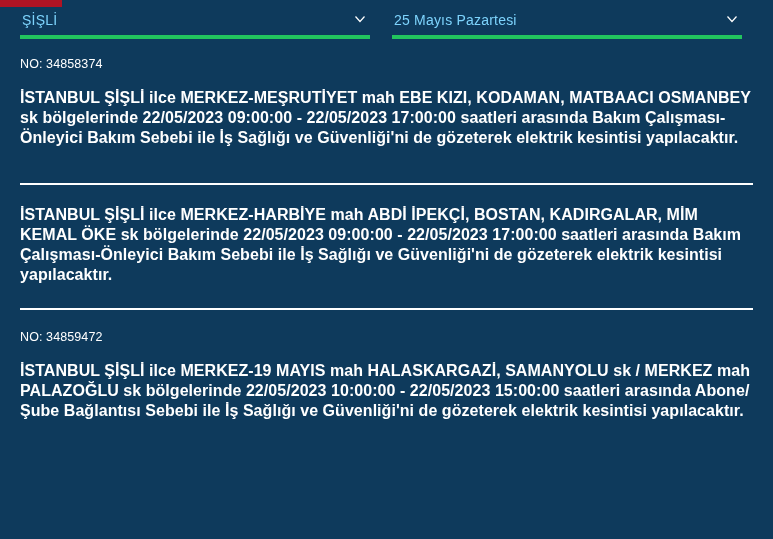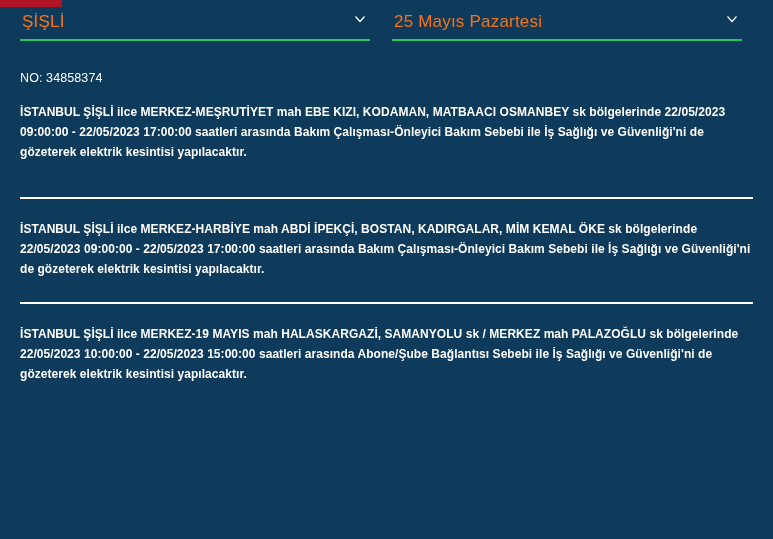--- a/index.html
+++ b/index.html
@@ -39,24 +39,24 @@
     display: flex;
     gap: 22px;
     padding: 10px 20px 0 20px;
     box-sizing: border-box;
   }
 
   .select-box {
     position: relative;
     width: 350px;
     box-sizing: border-box;
-    border-bottom: 2px solid #22c55e;
+    border-bottom: 4px solid #22c55e;
     padding: 2px 24px 7px 2px;
-    font-size: 17px;
-    color: #f97316;
+    font-size: 14px;
+    color: #7dd3fc;
     letter-spacing: 0.2px;
     cursor: pointer;
     user-select: none;
   }
   .select-box .caret {
     position: absolute;
     right: 4px;
     top: 3px;
     width: 12px;
     height: 12px;
@@ -66,26 +66,26 @@
 
   .content {
     padding: 18px 20px 0 20px;
   }
 
   .outage-item { margin-bottom: 0; }
 
   .no-line {
     font-size: 12.5px;
     color: #ffffff;
-    margin: 12px 0 17px 0;
+    margin: 0 0 17px 0;
     letter-spacing: 0.1px;
   }
 
   .desc {
-    font-size: 12px;
+    font-size: 16px;
     line-height: 20px;
     color: #ffffff;
     margin: 0;
     font-weight: bold;
     letter-spacing: 0.05px;
   }
 
   .divider {
     height: 2px;
     background: #ffffff;
@@ -132,18 +132,19 @@
 
     <div class="divider first-divider"></div>
 
     <div class="outage-item">
       <p class="desc">İSTANBUL ŞİŞLİ ilce MERKEZ-HARBİYE mah ABDİ İPEKÇİ, BOSTAN, KADIRGALAR, MİM KEMAL ÖKE sk bölgelerinde 22/05/2023 09:00:00 - 22/05/2023 17:00:00 saatleri arasında Bakım Çalışması-Önleyici Bakım Sebebi ile İş Sağlığı ve Güvenliği'ni de gözeterek elektrik kesintisi yapılacaktır.</p>
     </div>
 
     <div class="divider"></div>
 
     <div class="outage-item">
+      <p class="no-line">NO: 34859472</p>
       <p class="desc">İSTANBUL ŞİŞLİ ilce MERKEZ-19 MAYIS mah HALASKARGAZİ, SAMANYOLU sk / MERKEZ mah PALAZOĞLU sk bölgelerinde 22/05/2023 10:00:00 - 22/05/2023 15:00:00 saatleri arasında Abone/Şube Bağlantısı Sebebi ile İş Sağlığı ve Güvenliği'ni de gözeterek elektrik kesintisi yapılacaktır.</p>
     </div>
 
   </div>
 
 </div>
 
 </body></html>

